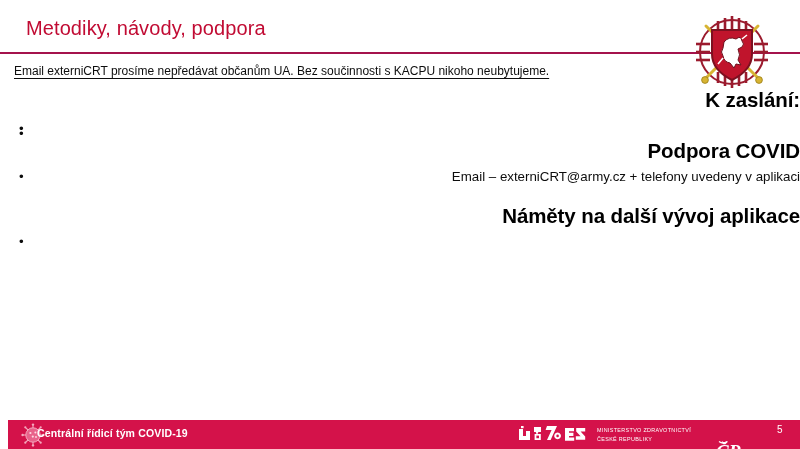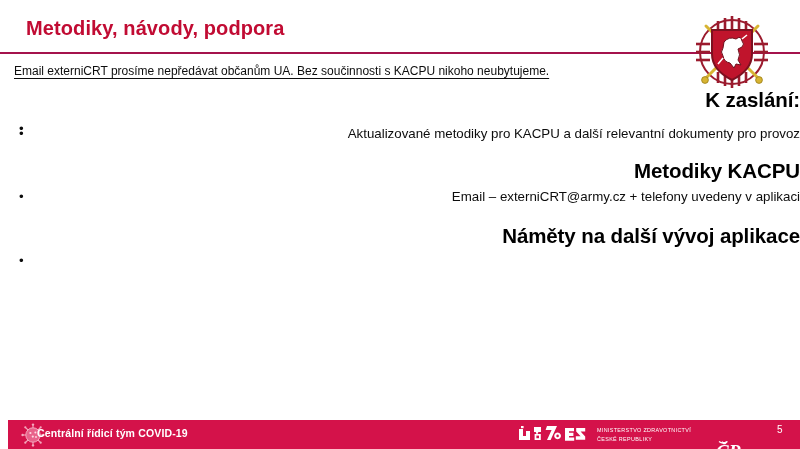--- a/index.html
+++ b/index.html
@@ -23,21 +23,21 @@
     background: #ffffff;
     overflow: hidden;
   }
 
   
   .slide-title {
     position: absolute;
     left: 26px;
     top: 17px;
     font-size: 20px;
-    font-weight: bold;
+    font-weight: normal;
     color: #c10b33;
     letter-spacing: 0.1px;
     white-space: nowrap;
   }
 
   
   .header-rule {
     position: absolute;
     left: 0;
     top: 52px;
@@ -243,29 +243,28 @@
     <div>
       <h2 class="sec-head">K zaslání:</h2>
       <div class="gap-a"></div>
       <ul class="bullets">
         <li class="bullet">
           <span class="dot">•</span>
         </li>
         <div class="gap-b"></div>
         <li class="bullet">
           <span class="dot">•</span>
-          <span>Aktualizované metodiky pro KACPU a další relevantní dokumenty pro provoz</span>
         </li>
       </ul>
     </div>
 
     <div class="gap-c"></div>
 
     <div>
-      <h2 class="sec-head">Metodiky KACPU</h2>
+      <h2 class="sec-head">Podpora COVID</h2>
       <div class="gap-d"></div>
       <ul class="bullets">
         <li class="bullet">
           <span class="dot">•</span>
           <span>Email – externiCRT@army.cz + telefony uvedeny v aplikaci</span>
         </li>
       </ul>
     </div>
 
     <div class="gap-e"></div>

